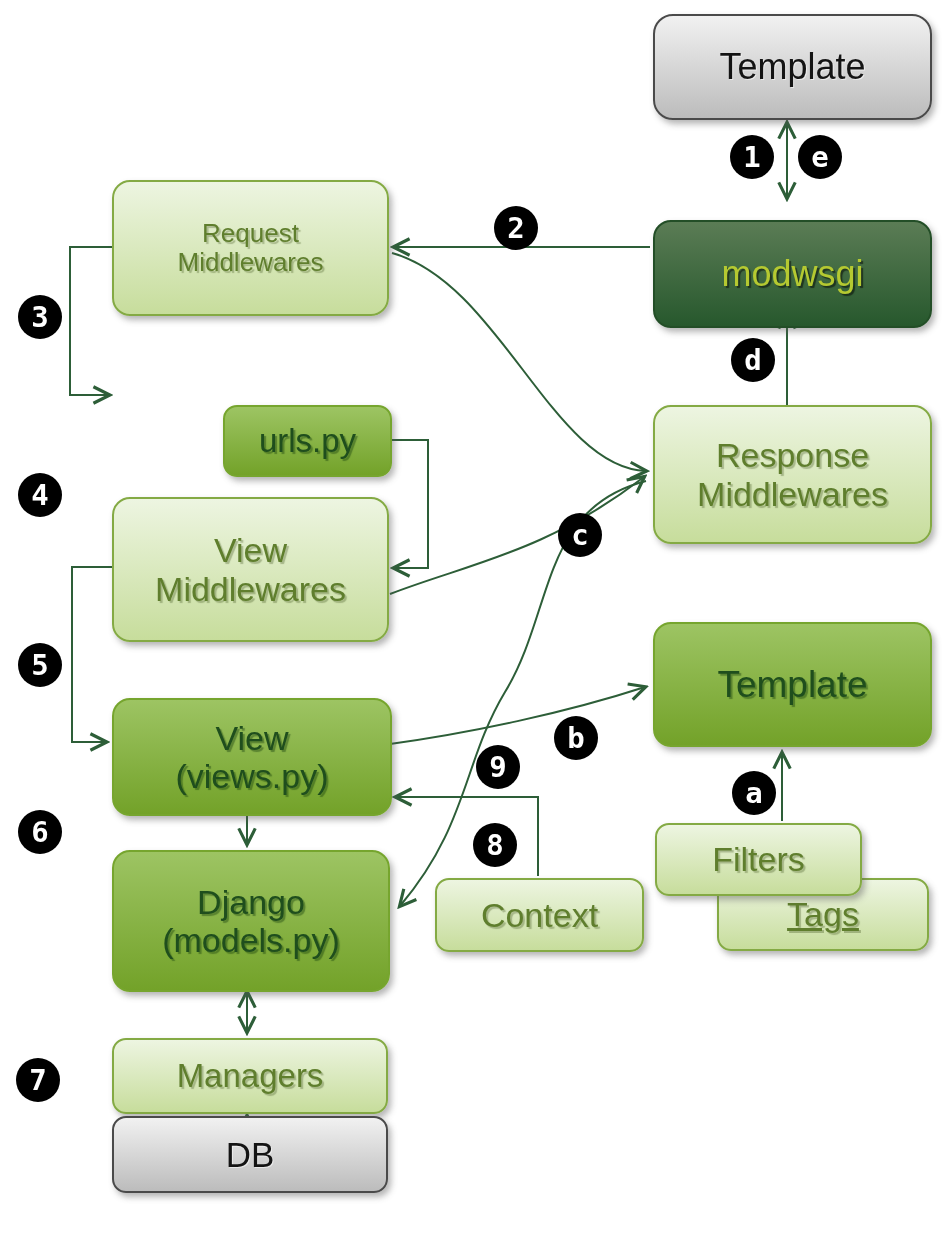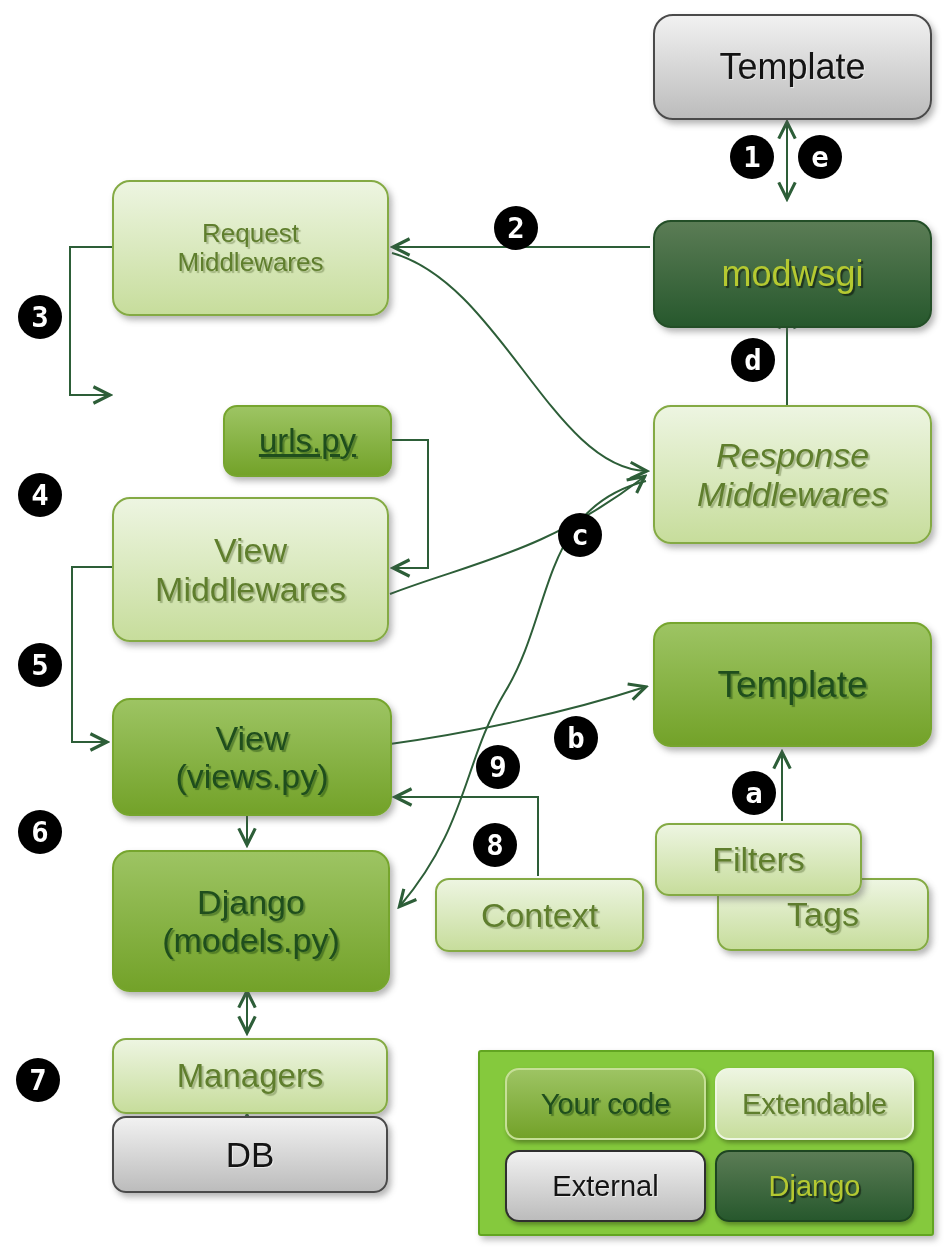--- a/index.html
+++ b/index.html
@@ -49,30 +49,30 @@
     border: 2px solid #4a4a4a;
     color: #141414;
     text-shadow: 1px 1px 0 rgba(255,255,255,0.55);
   }
 
   
   #box-browser      { left:653px; top:14px;   width:275px; height:102px; font-size:36px; border-radius:20px; }
   #box-modwsgi      { left:653px; top:203px;  width:275px; height:104px; font-size:36px;margin-top:17px; }
   #box-request-mw   { left:112px; top:180px;  width:273px; height:132px; font-size:26px; }
   #box-urlconf      { left:115px; top:345px;  width:245px; height:102px; font-size:37px; z-index:2; }
-  #box-urls-py      { left:223px; top:405px;  width:165px; height:68px;  font-size:33px; border-radius:14px; z-index:3;text-decoration:underline; }
+  #box-urls-py      { left:223px; top:405px;  width:165px; height:68px;  font-size:33px; border-radius:14px; z-index:3; }
   #box-view-mw      { left:112px; top:497px;  width:273px; height:141px; font-size:34px; }
   #box-view         { left:112px; top:698px;  width:276px; height:114px; font-size:34px; }
   #box-model        { left:112px; top:850px;  width:274px; height:138px; font-size:34px; }
   #box-managers     { left:112px; top:1038px; width:272px; height:72px;  font-size:33px; border-radius:14px; }
   #box-db           { left:112px; top:1116px; width:272px; height:73px;  font-size:35px; border-radius:14px; }
-  #box-response-mw  { left:653px; top:405px;  width:275px; height:135px; font-size:34px;font-style:italic; }
+  #box-response-mw  { left:653px; top:405px;  width:275px; height:135px; font-size:34px; }
   #box-template     { left:653px; top:622px;  width:275px; height:121px; font-size:37px; }
   #box-filters      { left:655px; top:823px;  width:203px; height:69px;  font-size:34px; border-radius:14px; z-index:3; }
-  #box-tags         { left:717px; top:878px;  width:208px; height:69px;  font-size:34px; border-radius:14px; z-index:2; }
+  #box-tags         { left:717px; top:878px;  width:208px; height:69px;  font-size:34px; border-radius:14px; z-index:2;text-decoration:underline; }
   #box-context      { left:435px; top:878px;  width:205px; height:70px;  font-size:34px; border-radius:14px;text-align:right; }
 
   .badge {
     position: absolute;
     z-index: 5;
     width: 44px; height: 44px;
     border-radius: 50%;
     background: #000000;
     color: #ffffff;
     display: flex;
@@ -172,20 +172,14 @@
   <div class="badge" style="left:40px;  top:665px;">5</div>
   <div class="badge" style="left:40px;  top:832px;">6</div>
   <div class="badge" style="left:38px;  top:1080px;">7</div>
   <div class="badge" style="left:495px; top:845px;">8</div>
   <div class="badge" style="left:498px; top:767px;">9</div>
   <div class="badge" style="left:754px; top:793px;">a</div>
   <div class="badge" style="left:576px; top:738px;">b</div>
   <div class="badge" style="left:580px; top:535px;">c</div>
   <div class="badge" style="left:753px; top:360px;">d</div>
 
-  <div class="legend">
-    <div class="box medium" id="legend-your-code">Your code</div>
-    <div class="box light" id="legend-extendable">Extendable</div>
-    <div class="box gray" id="legend-external">External</div>
-    <div class="box dark" id="legend-django">Django</div>
-  </div>
 
 </div>
 
 </body></html>

